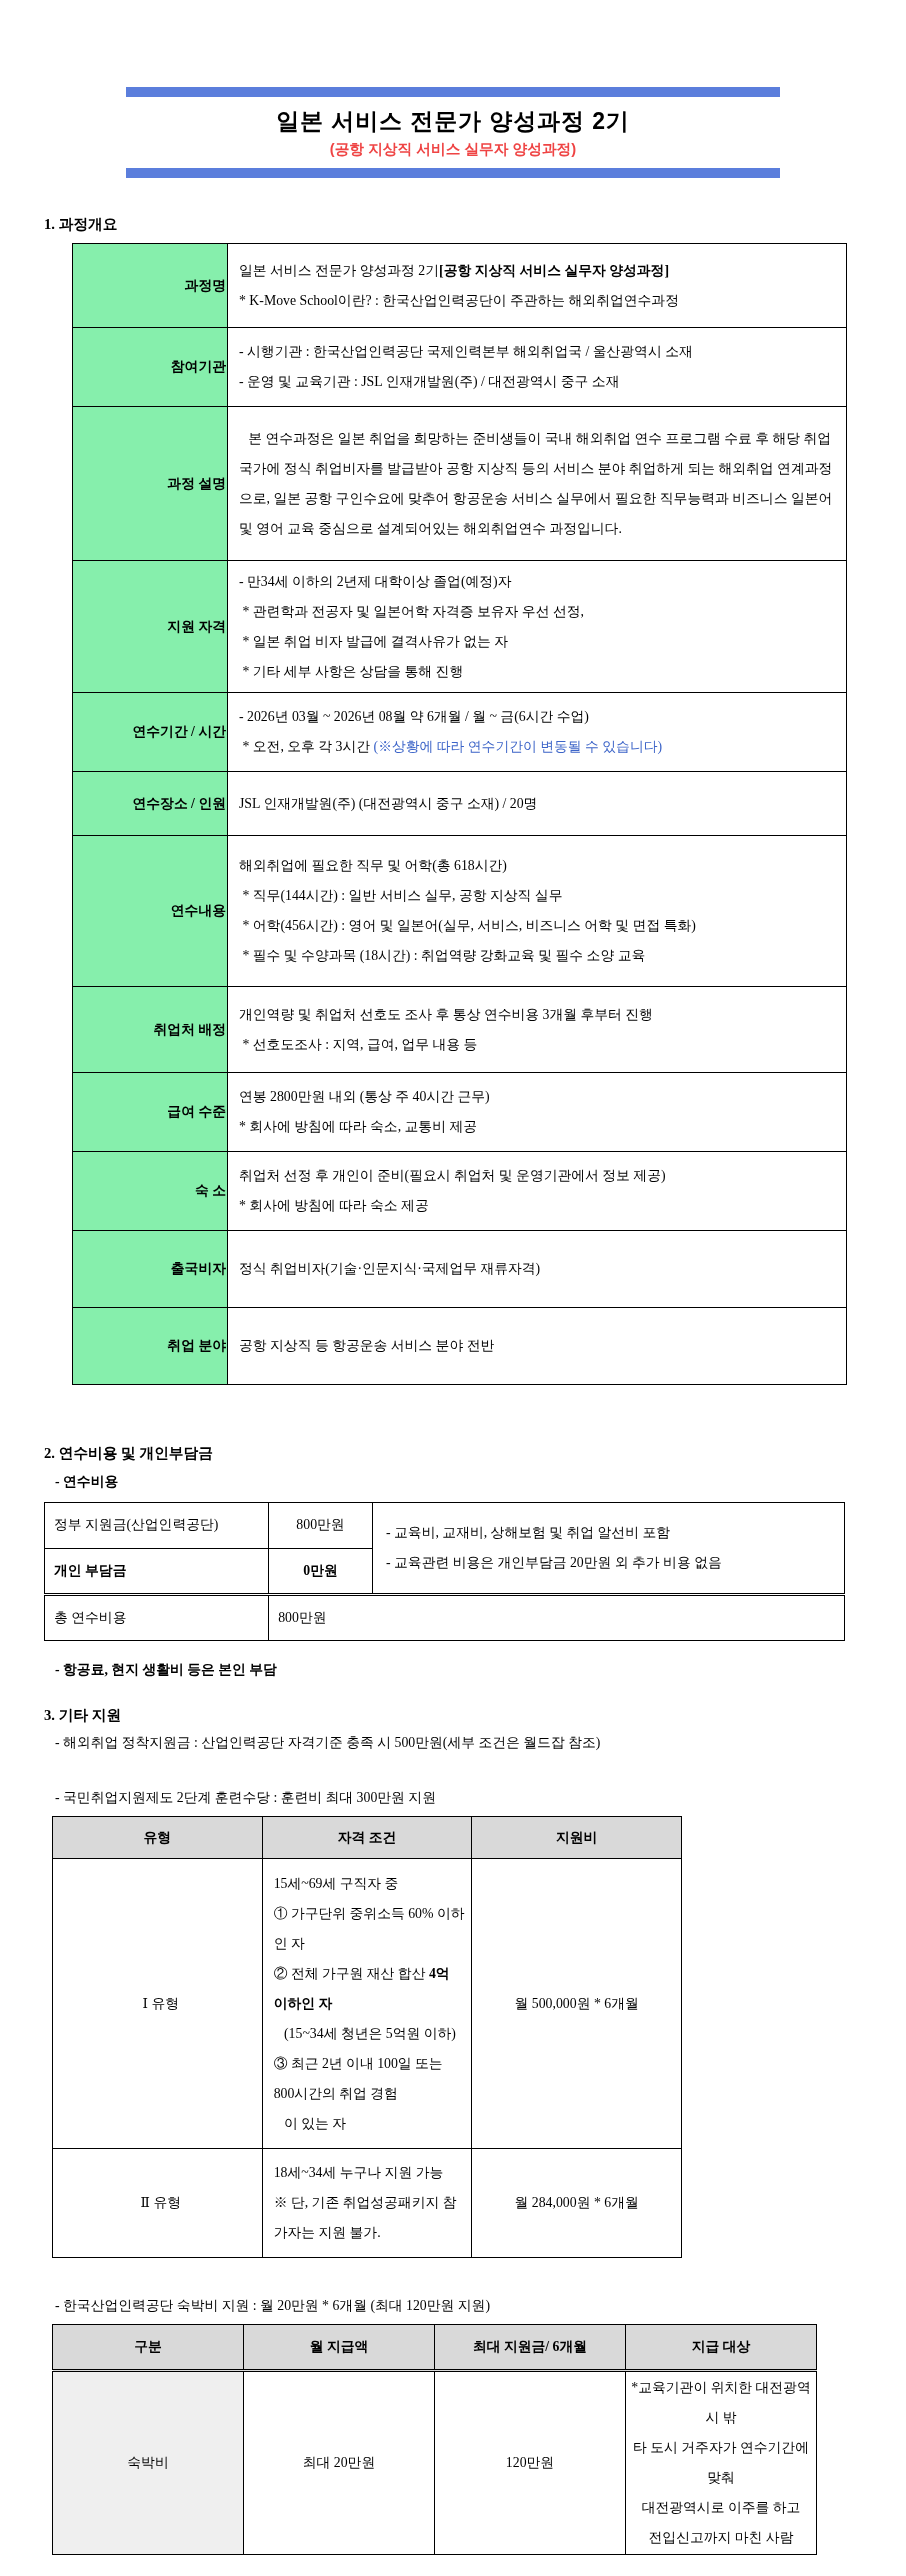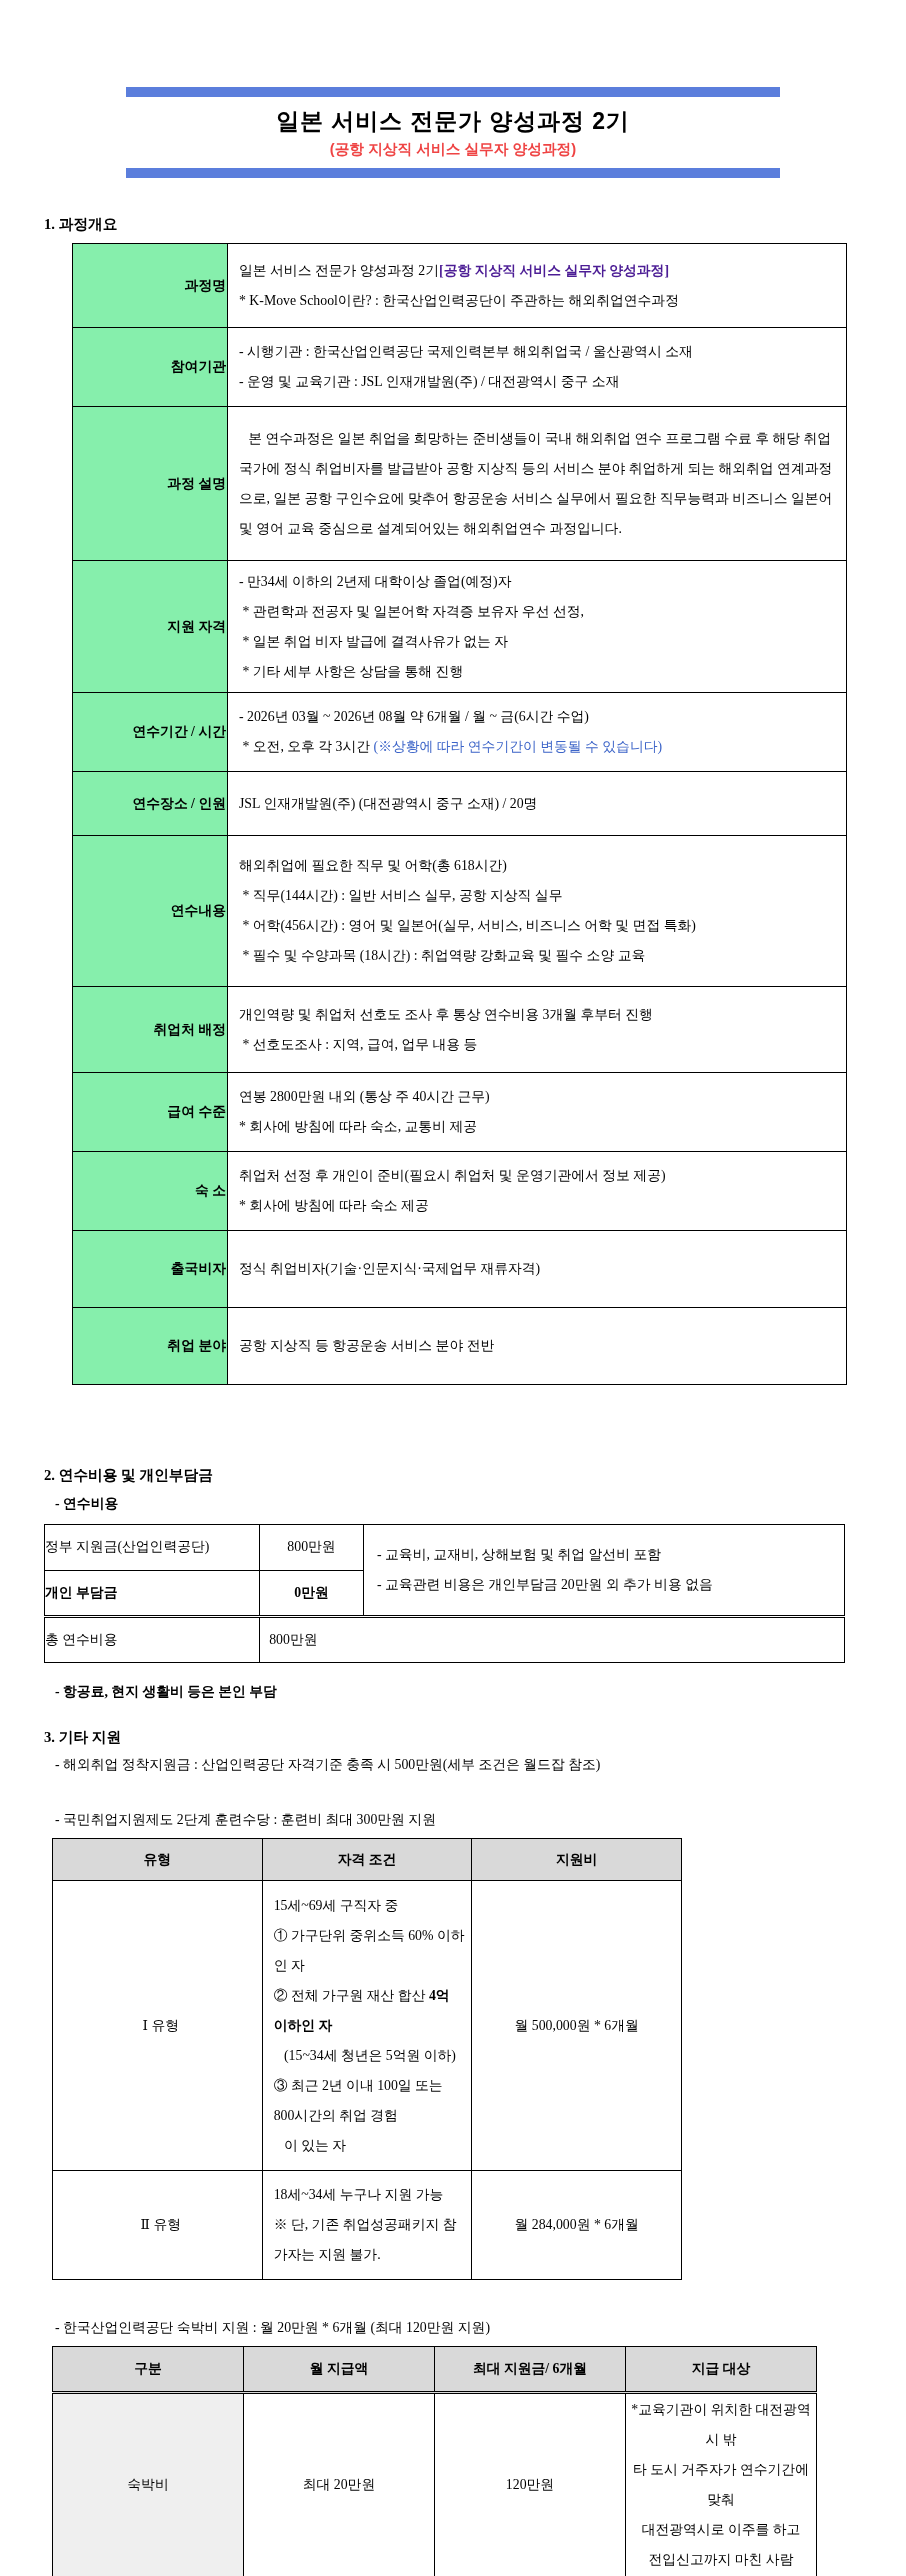--- a/index.html
+++ b/index.html
@@ -27,27 +27,27 @@
   .sub-line { margin:3.7px 0 11px 55px; font-weight:bold; }
   .bullet-line { margin:16.5px 0 9.2px 55px; }
 
   
   table.overview { border-collapse:collapse; margin-left:72px; width:775px; border:1.8px solid #000; table-layout:fixed; }
   table.overview td { border:0.9px solid #000; vertical-align:middle; }
   table.overview td.lbl { width:152px; background:#86efac; text-align:right; font-weight:bold; font-size:13.8px;margin-top:48px; }
   table.overview td.val { padding:5.5px 7.3px 5.5px 11px; }
   .ln { white-space:pre-wrap; line-height:30px; }
   .para { white-space:pre-wrap; line-height:30px; text-indent:9.2px; }
-  .blue { color:#4c1d95; font-weight:bold; }
+  .blue { color:#000000; font-weight:bold; }
   .blue-note { color:#3C64C8; }
 
   
   table.cost { border-collapse:collapse; margin-left:44px; width:801px; border:1.8px solid #000; table-layout:fixed; }
   table.cost td { border:0.9px solid #000; vertical-align:middle; }
-  td.cost-label { width:213px; padding-left:0; }
+  td.cost-label { width:213px; padding-left:9px; }
   td.cost-amount { width:101px; text-align:center; }
   td.cost-notes { padding-left:13px; }
   tr.total-row td { border-top:3.7px double #000; }
   .bold { font-weight:bold; }
 
   
   table.support { border-collapse:collapse; margin-left:52px; width:630px; border:1.8px solid #000; table-layout:fixed; }
   table.support th, table.support td { border:0.9px solid #000; vertical-align:middle; }
   table.support th { background:#D9D9D9; font-weight:bold; height:39px; font-size:13.8px; border-bottom:1.8px solid #000; }
   td.type-cell { width:108px; text-align:center;padding-left:8px; }
@@ -157,21 +157,21 @@
     </tr>
     <tr style="height:77px;">
       <td class="lbl">취업 분야</td>
       <td class="val">
         <div class="ln">공항 지상직 등 항공운송 서비스 분야 전반</div>
       </td>
     </tr>
   </tbody>
     </table>
 
-  <div class="section-heading" style="margin-top:81px;">2. 연수비용 및 개인부담금</div>
+  <div class="section-heading" style="margin-top:59px;">2. 연수비용 및 개인부담금</div>
   <div class="sub-line">- 연수비용</div>
 
   <table class="cost">
     <tbody>
         <tr style="height:46px;">
       <td class="cost-label">정부 지원금(산업인력공단)</td>
       <td class="cost-amount">800만원</td>
       <td class="cost-notes" rowspan="2">
         <div class="ln">- 교육비, 교재비, 상해보험 및 취업 알선비 포함</div>
         <div class="ln">- 교육관련 비용은 개인부담금 20만원 외 추가 비용 없음</div>

